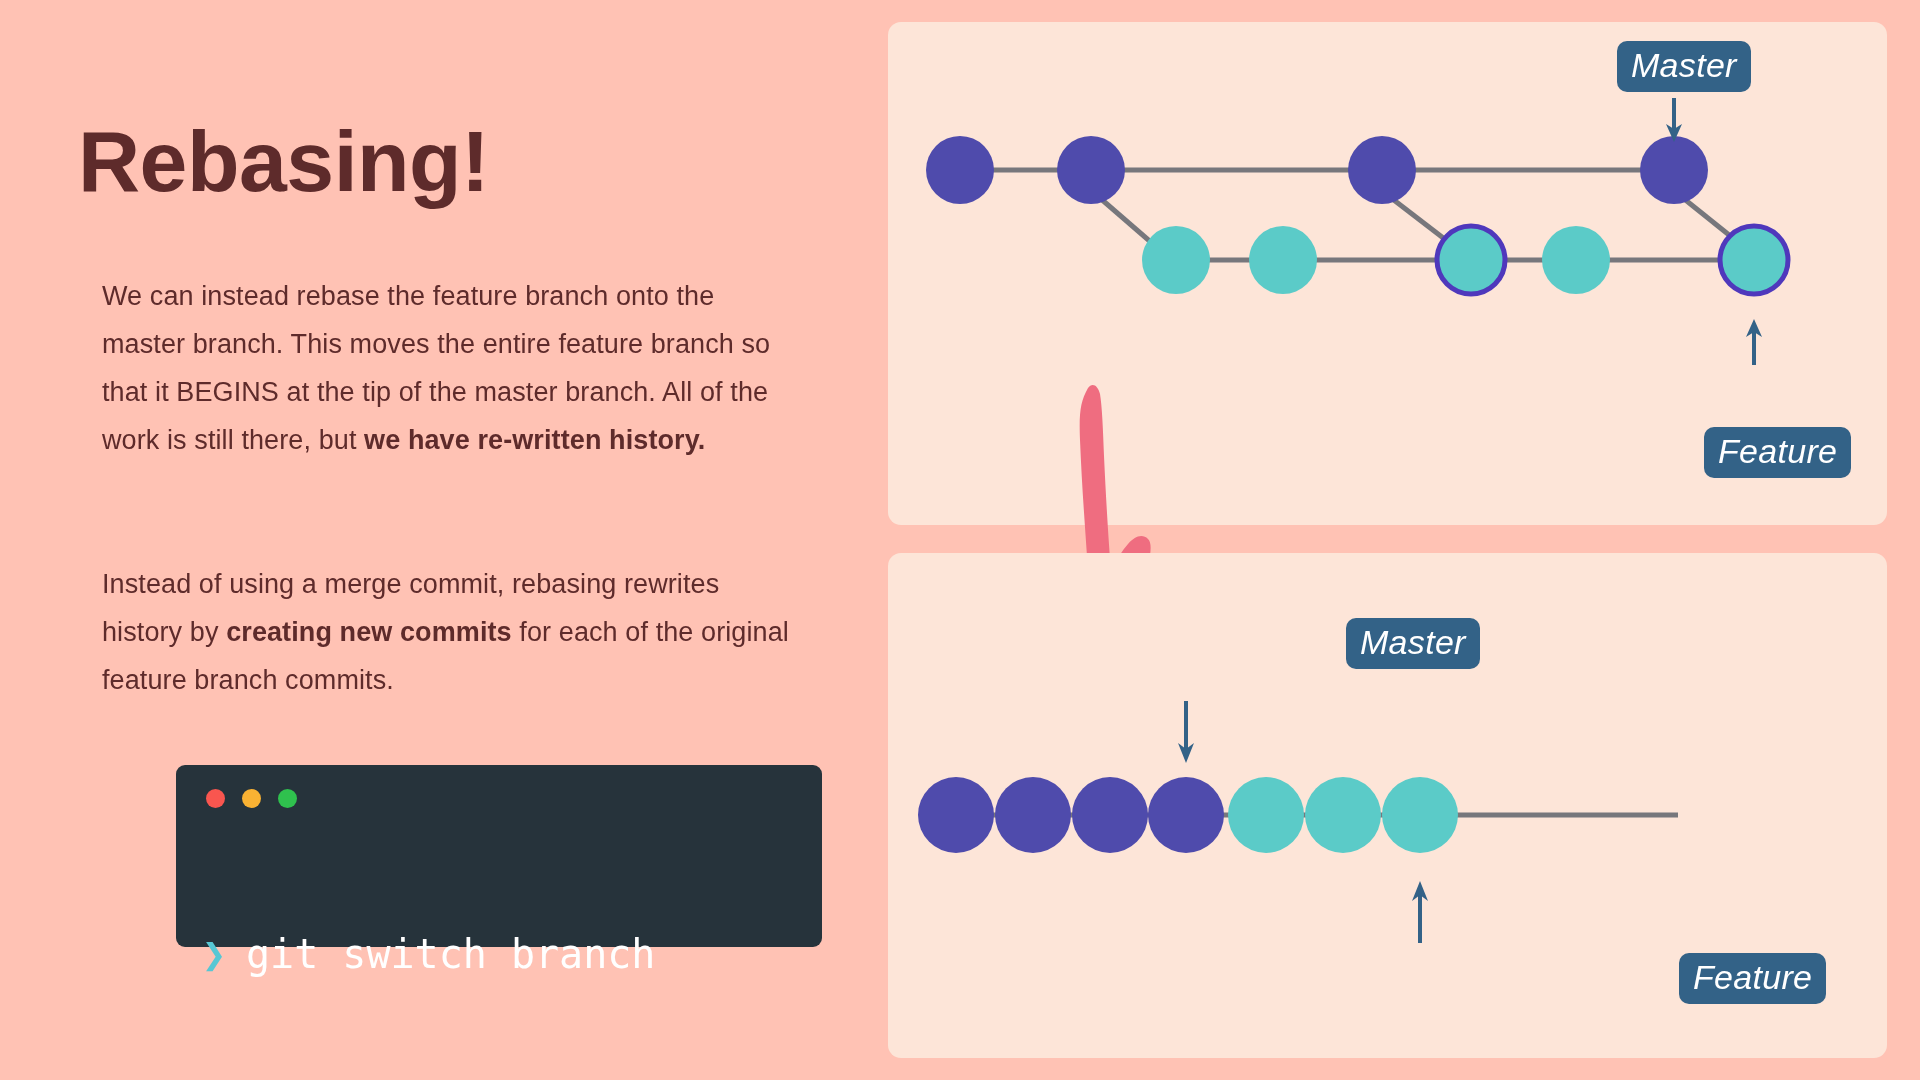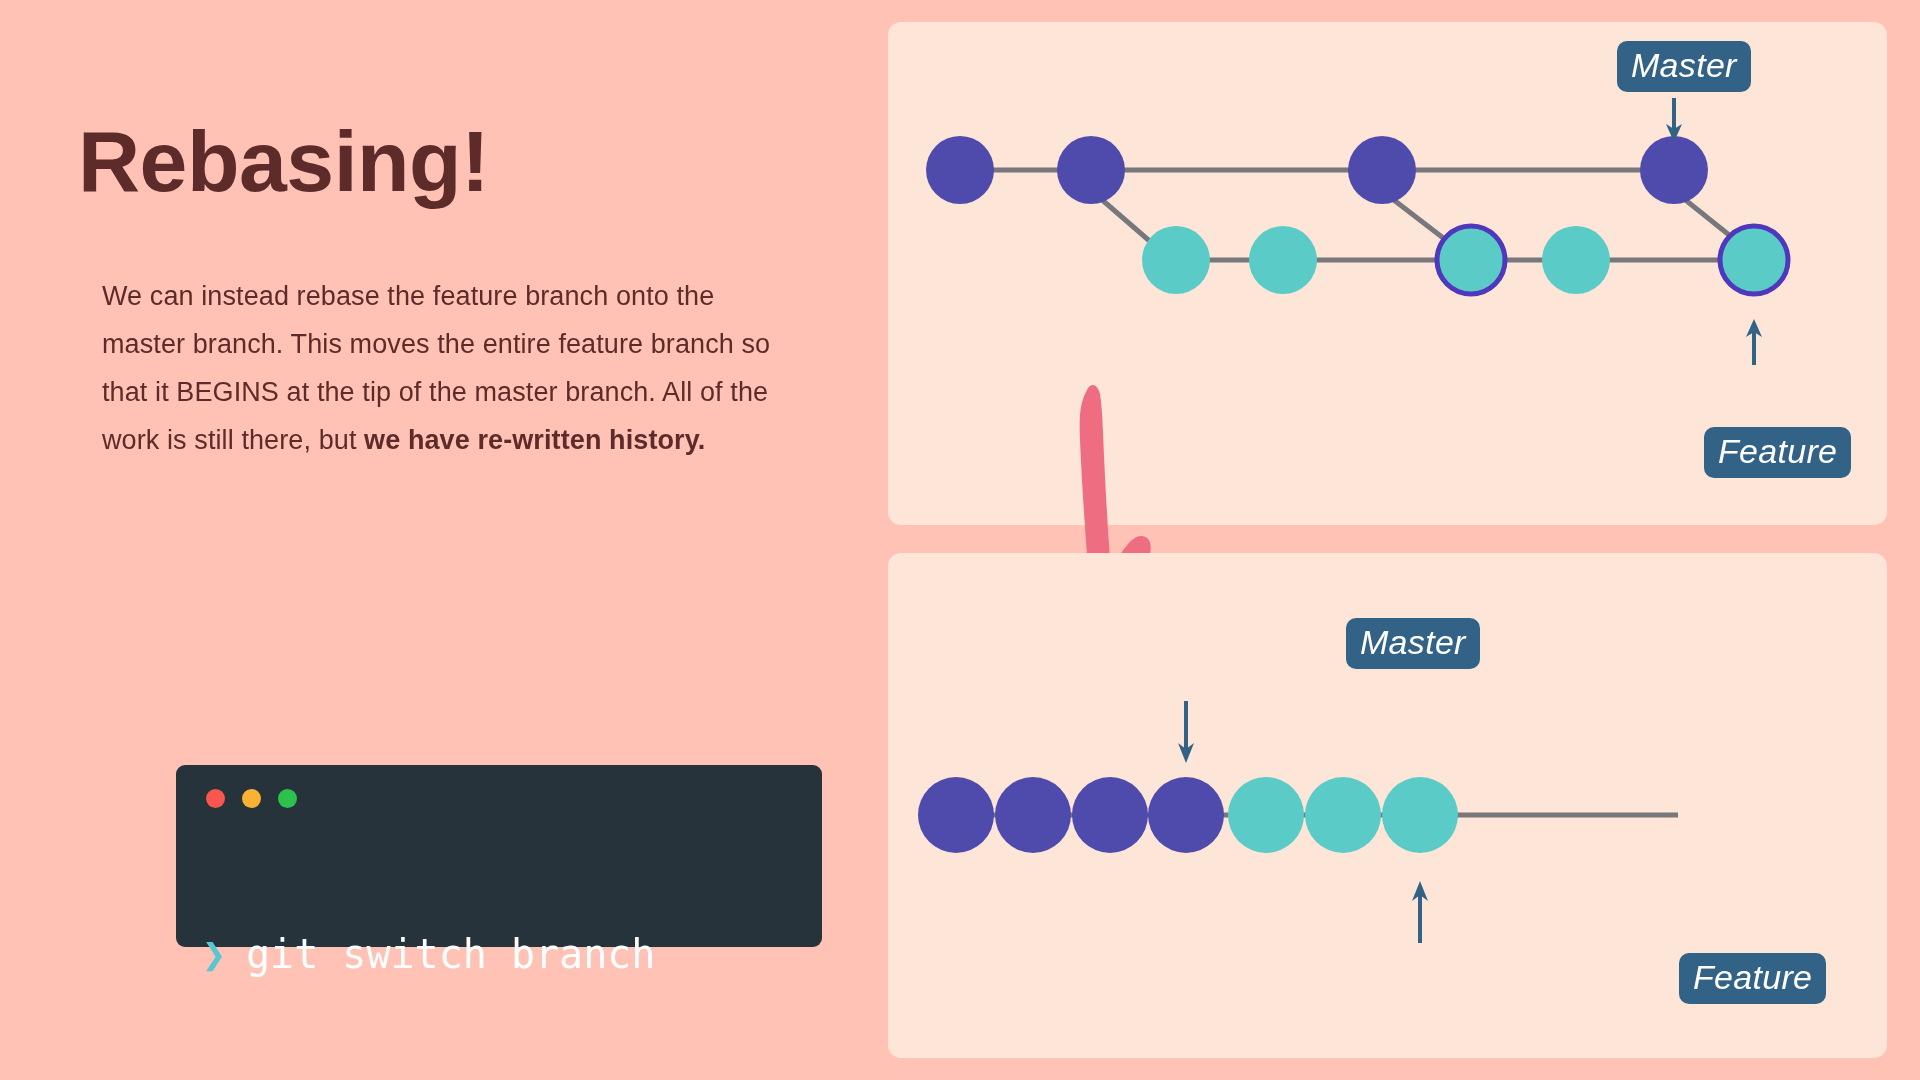--- a/index.html
+++ b/index.html
@@ -129,20 +129,23 @@
 <div id="root">
 
   <div class="left-col">
 
     <div class="title">Rebasing!</div>
 
     <div class="para p1">
       <span>We can instead rebase the feature branch onto the master branch.  This moves the entire feature branch so that it BEGINS at the tip of the master branch.  All of the work is still there, but </span><b>we have re-written history.</b><span></span>
     </div>
 
+    <div class="para p2">
+      <span>Instead of using a merge commit, rebasing rewrites history by </span><b>creating new commits</b><span> for each of the original feature branch commits.</span>
+    </div>
 
     <div class="terminal">
       <div class="dots">
         <span class="dot red"></span>
         <span class="dot yellow"></span>
         <span class="dot green"></span>
       </div>
       <div class="term-lines">
         <div class="term-line">
           <span class="chev">❯</span>

